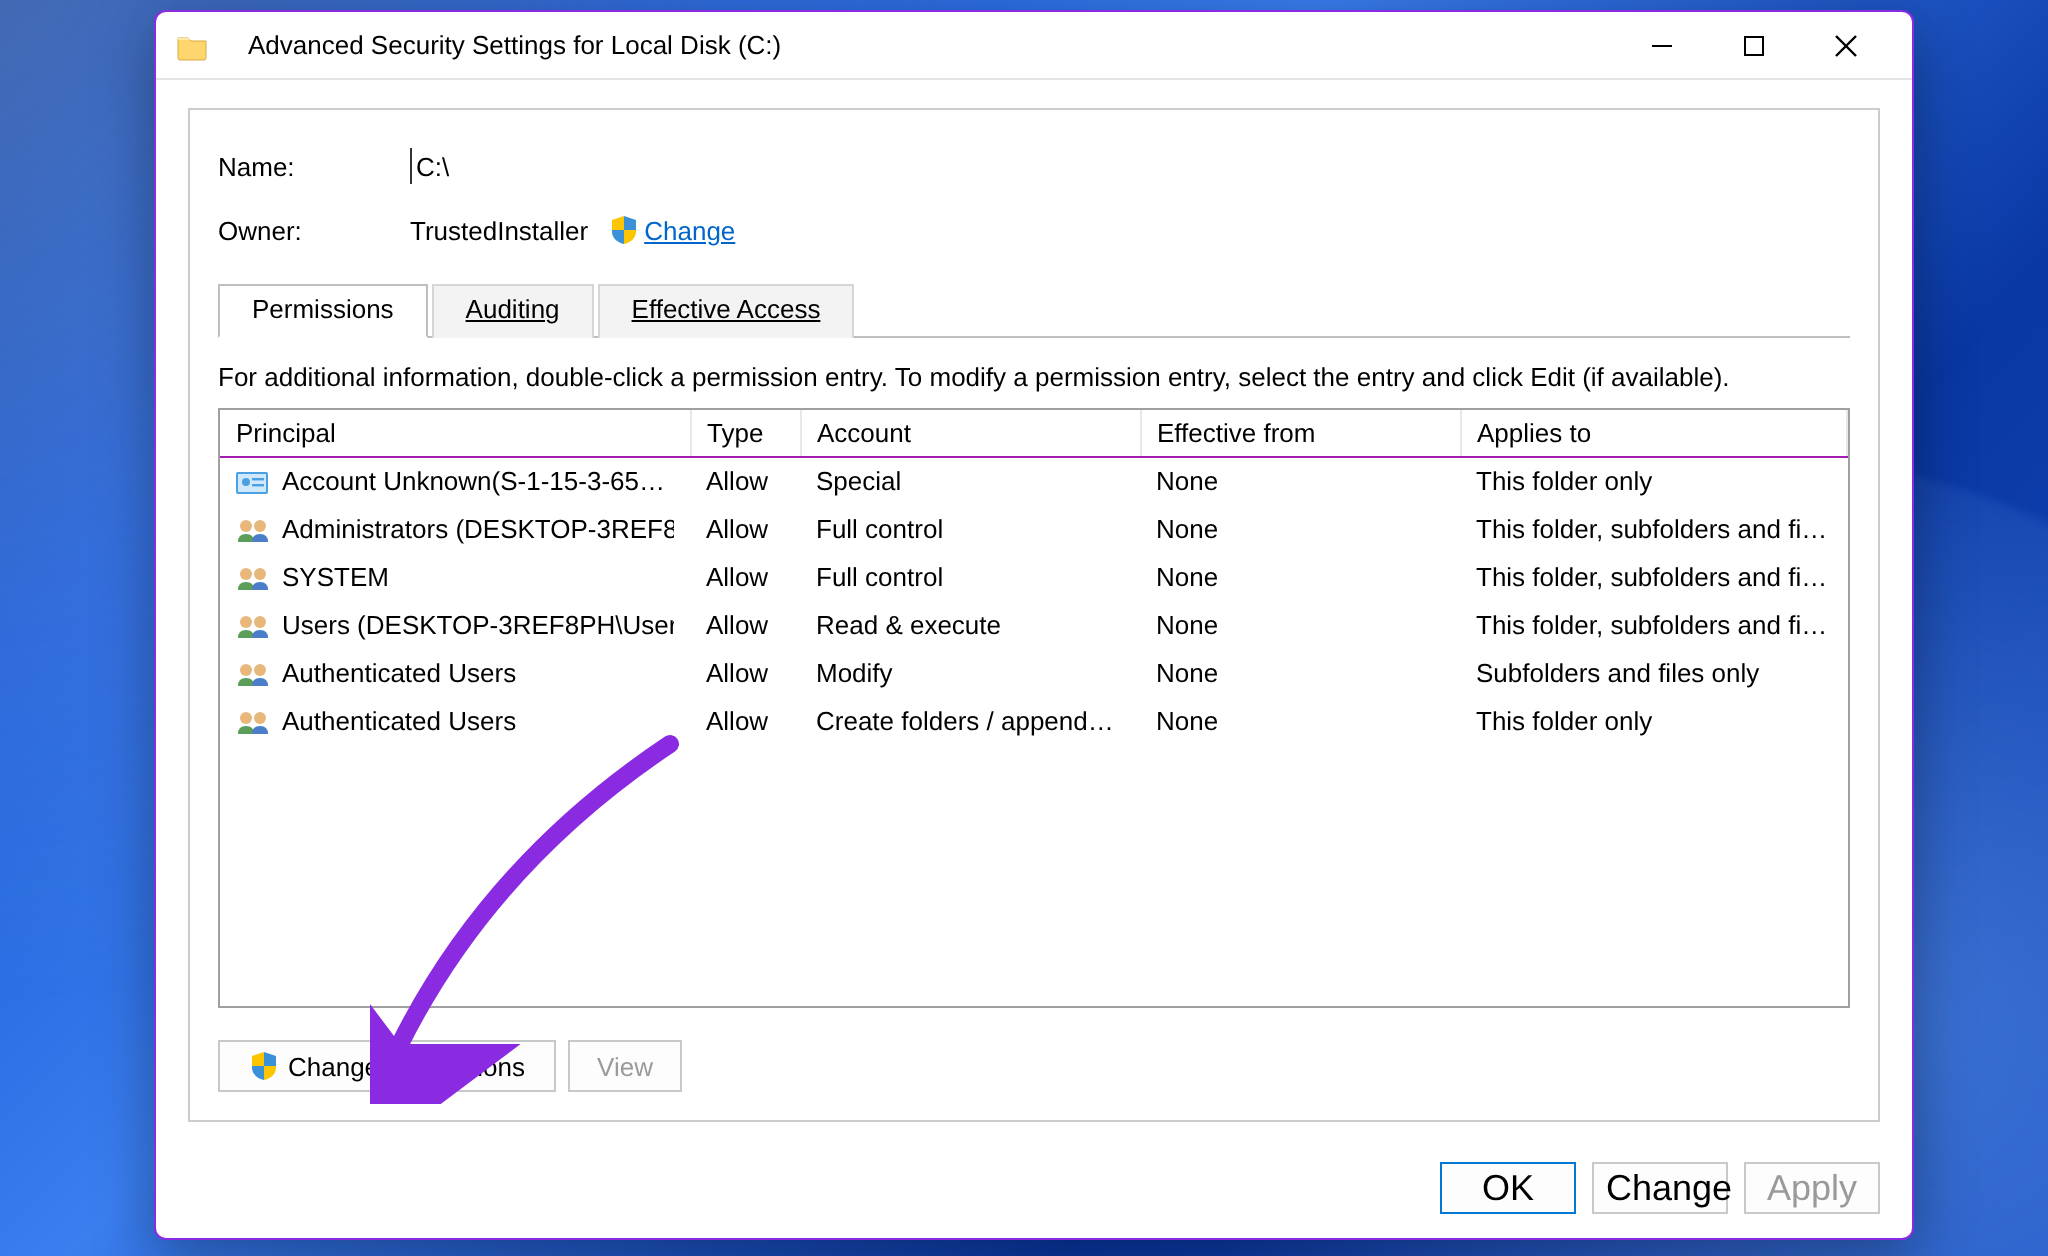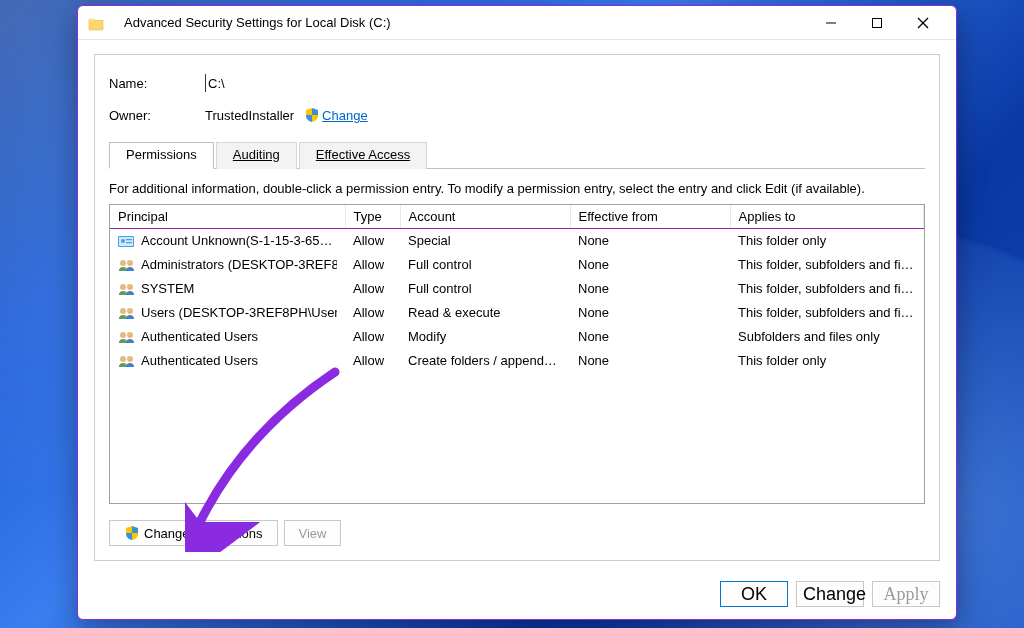--- a/index.html
+++ b/index.html
@@ -166,21 +166,21 @@
     width: 68px;
     height: 26px;
     border: 1px solid #c8c8c8;
     background: #fdfdfd;
     font-family: inherit;
     font-size: 18px;
     cursor: default;
     text-align: center;
   }
   .dlg-btn.primary { border-color: #0078d4; }
-  .dlg-btn.disabled { color: #9a9a9a; font-family: Liberation Serif, serif; }
+  .dlg-btn.disabled { color: #9a9a9a; }
 
   .shield-icon { width: 16px; height: 16px; display: inline-block; vertical-align: middle;}
 
   
   .annotation-arrow {
     position: absolute;
     left: 185px;
     top: 362px;
     pointer-events: none;
   }

